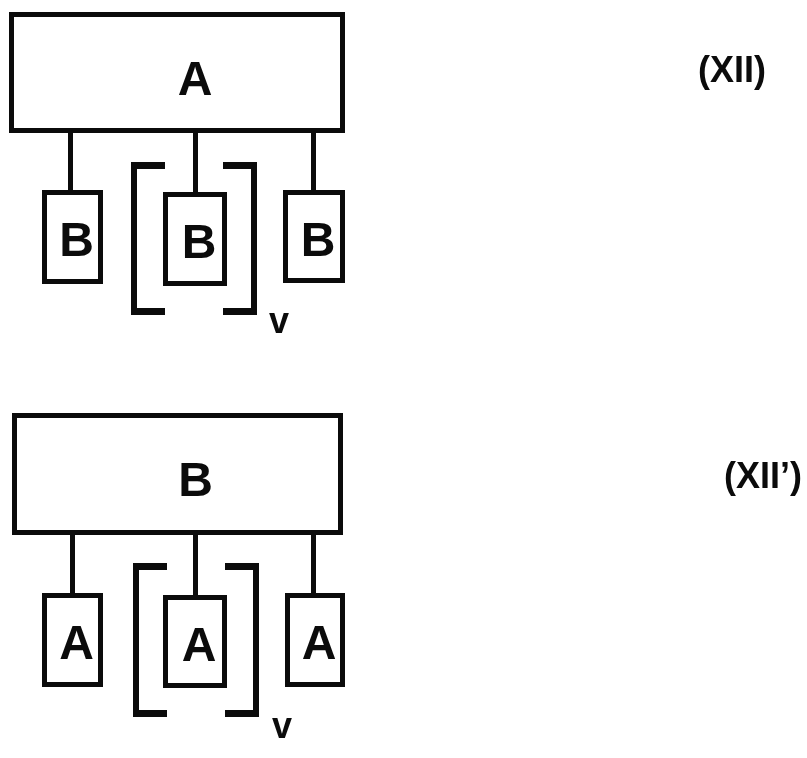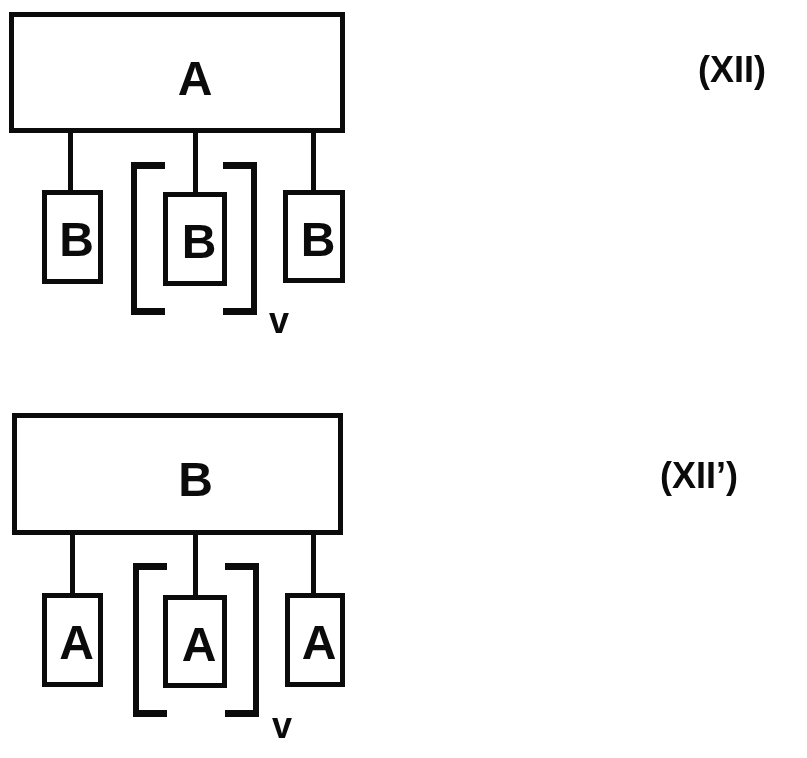--- a/index.html
+++ b/index.html
@@ -97,21 +97,21 @@
   .bb2  { left: 12px;  top: 413px; width: 331px; height: 122px; }
   .l2a  { left: 70px;  top: 534px; width: 5px;  height: 60px; }
   .l2b  { left: 193px; top: 534px; width: 5px;  height: 62px; }
   .l2c  { left: 311px; top: 534px; width: 5px;  height: 60px; }
   .brL2 { left: 133px; top: 563px; width: 34px; height: 154px; }
   .brR2 { left: 225px; top: 563px; width: 34px; height: 154px; }
   .sb2a { left: 42px;  top: 593px; width: 61px; height: 94px; }
   .sb2b { left: 163px; top: 595px; width: 64px; height: 93px; }
   .sb2c { left: 285px; top: 593px; width: 60px; height: 94px; }
   .v2   { left: 272px; top: 708px; }
-  .lab2 { left: 660px; top: 458px; }
+  .lab2 { left: 724px; top: 458px; }
 </style>
 </head>
 <body>
 
 <div class="page">
 
   <div>
     <div class="box bb1">
       <span class="big-letter">A</span>
     </div>

